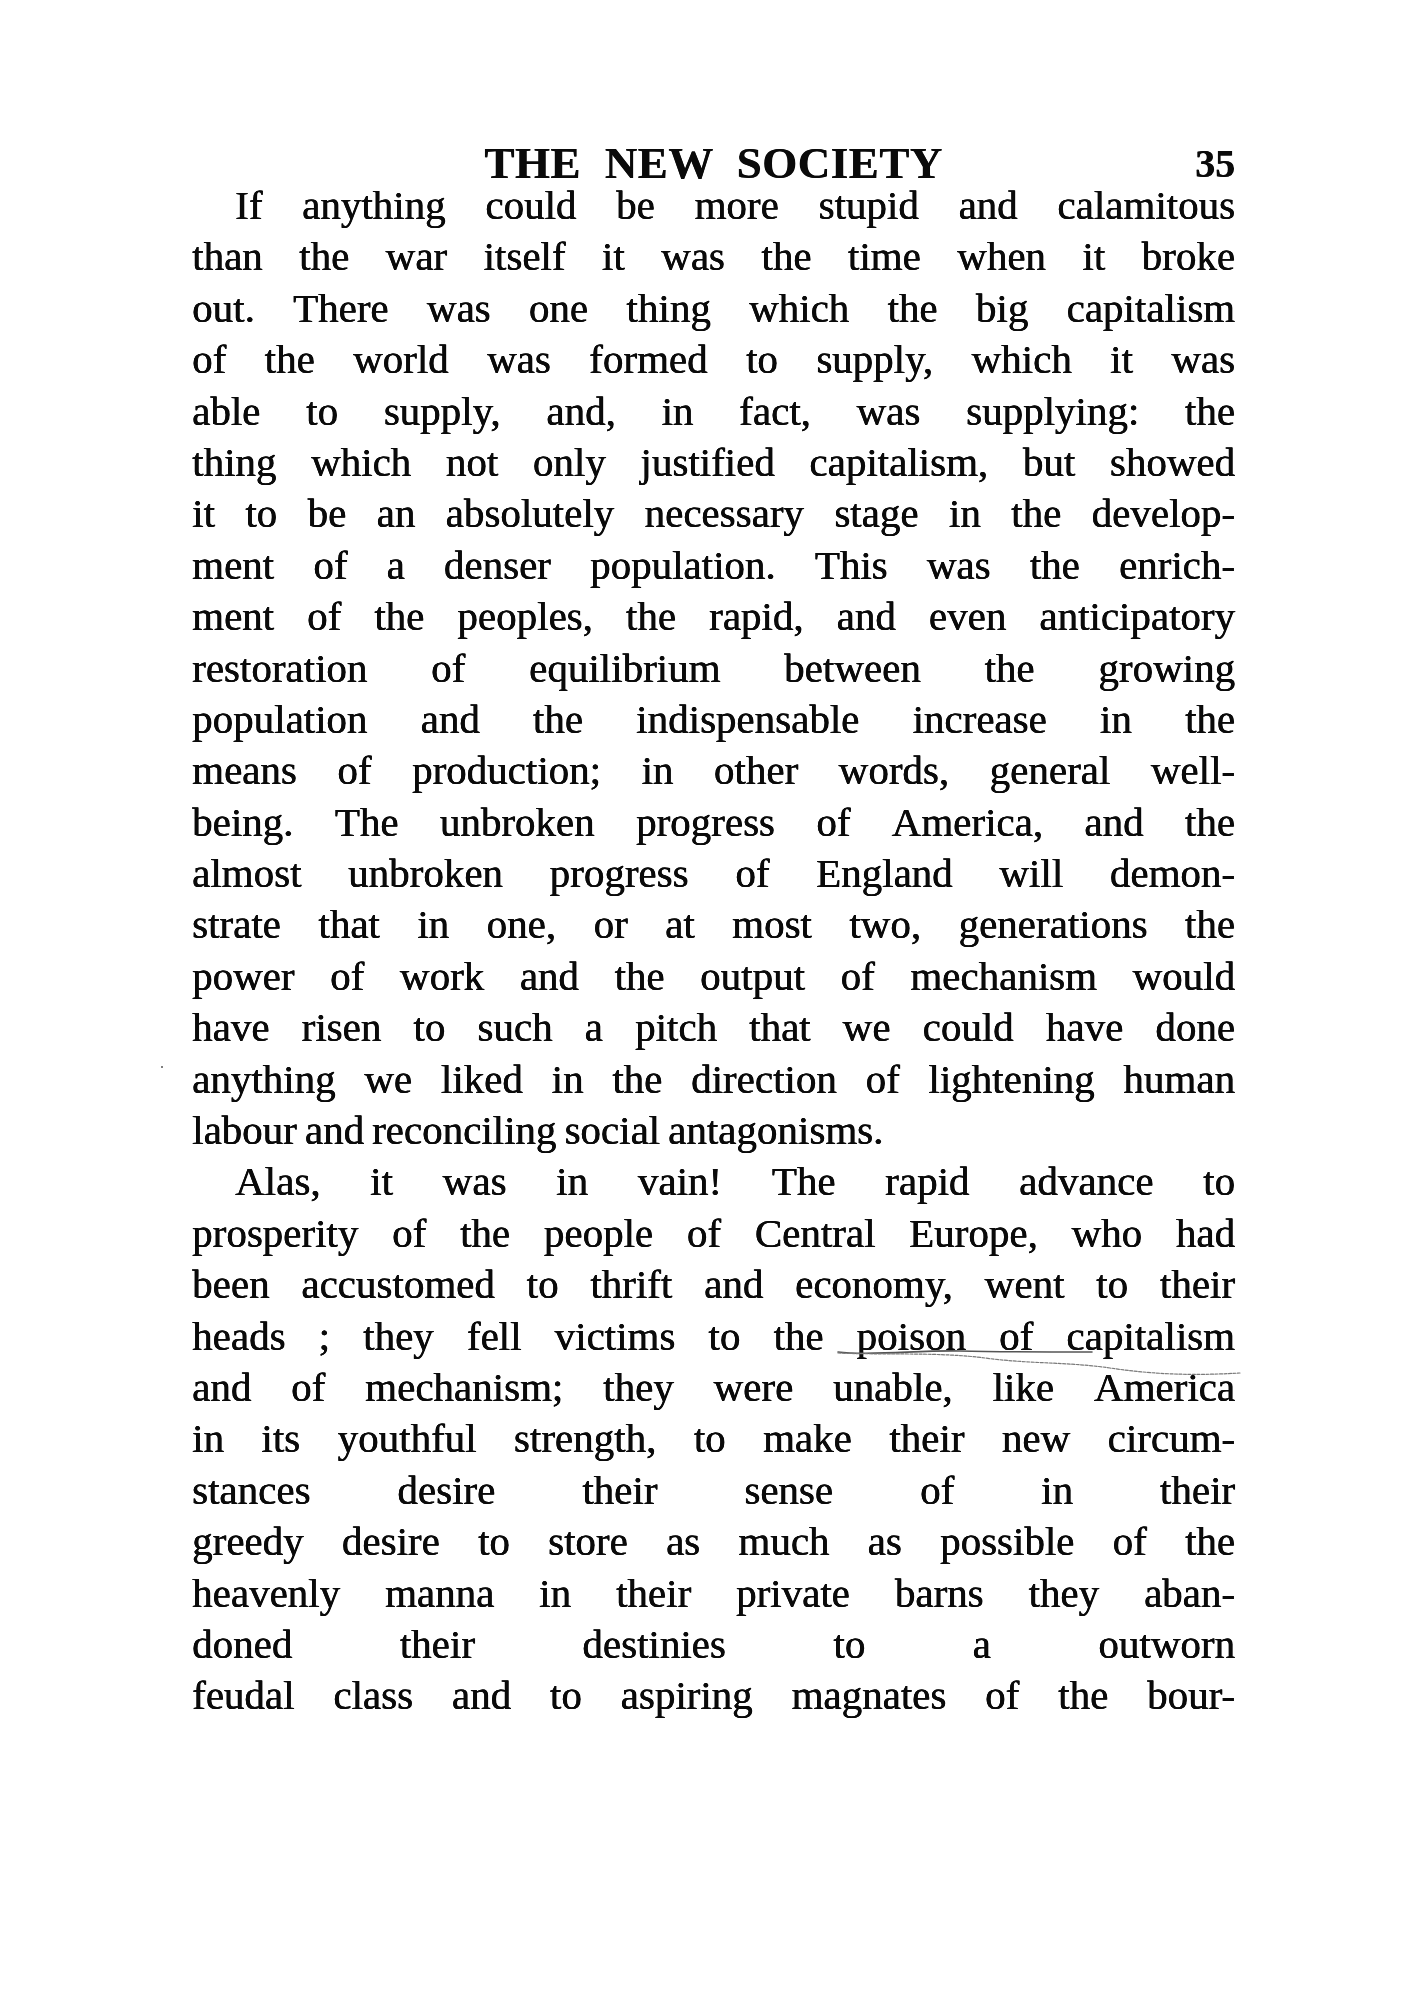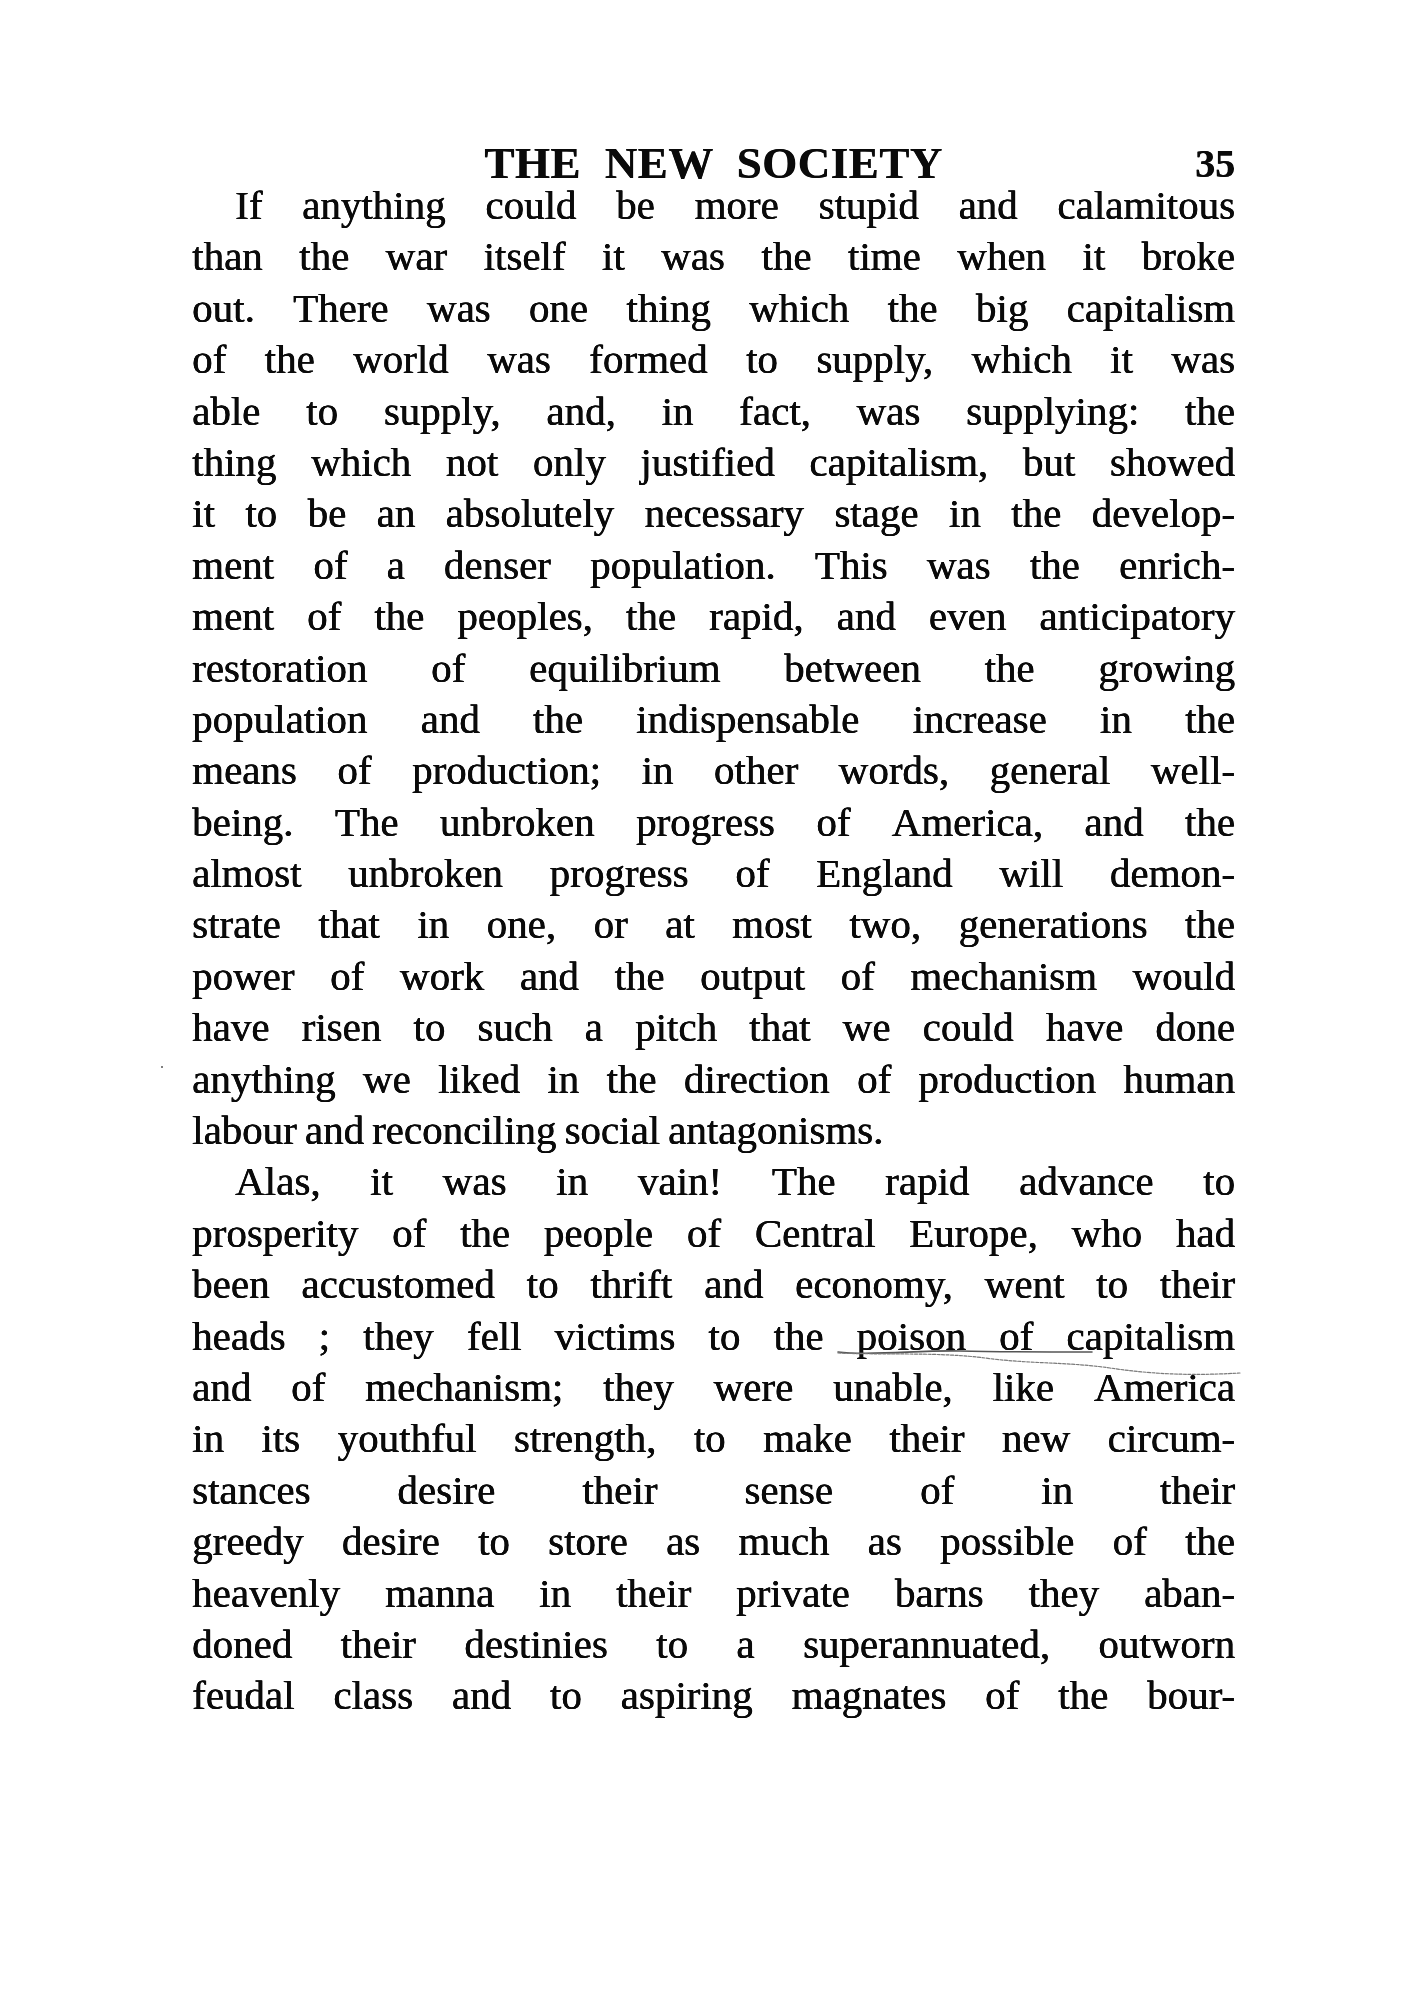--- a/index.html
+++ b/index.html
@@ -301,21 +301,21 @@
           <span>done</span>
         </div>
         <div class="line just">
           <span>anything</span>
           <span>we</span>
           <span>liked</span>
           <span>in</span>
           <span>the</span>
           <span>direction</span>
           <span>of</span>
-          <span>production</span>
+          <span>lightening</span>
           <span>human</span>
         </div>
         <div class="line just last">
           <span>labour</span>
           <span>and</span>
           <span>reconciling</span>
           <span>social</span>
           <span>antagonisms.</span>
         </div>
       </div>
@@ -416,21 +416,20 @@
           <span>barns</span>
           <span>they</span>
           <span>aban-</span>
         </div>
         <div class="line just">
           <span>doned</span>
           <span>their</span>
           <span>destinies</span>
           <span>to</span>
           <span>a</span>
-          <span>superannuated,</span>
           <span>outworn</span>
         </div>
         <div class="line just">
           <span>feudal</span>
           <span>class</span>
           <span>and</span>
           <span>to</span>
           <span>aspiring</span>
           <span>magnates</span>
           <span>of</span>

